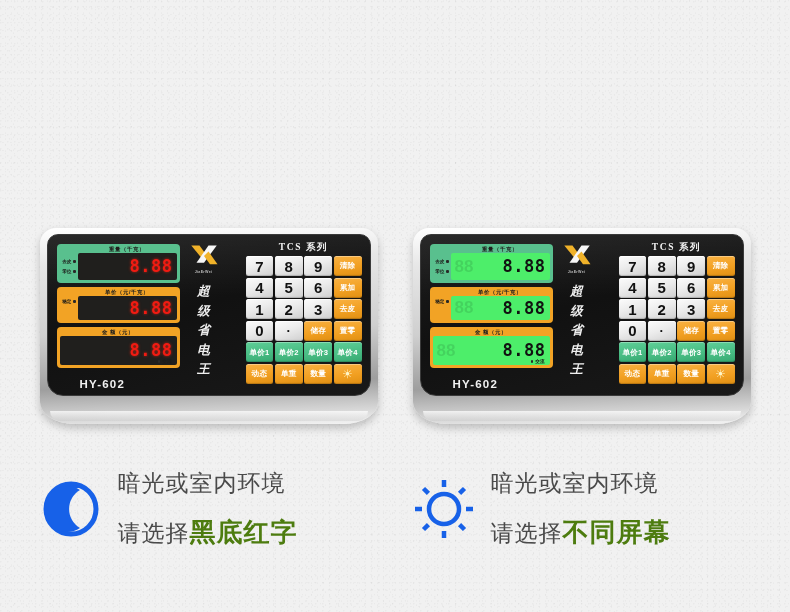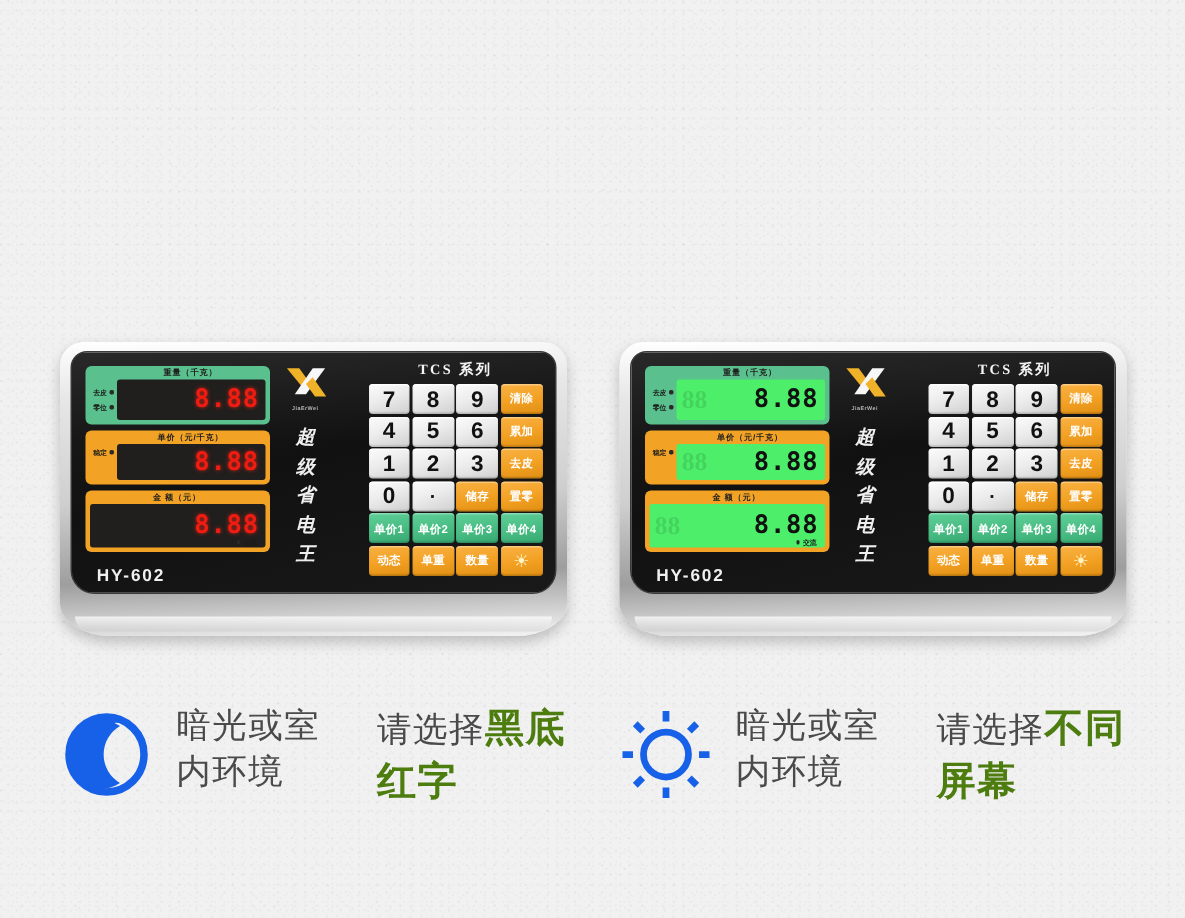--- a/index.html
+++ b/index.html
@@ -109,21 +109,21 @@
   .lcd.lit { background: #4dee6a; }
   .digits {
     font-family: "DejaVu Sans Mono", monospace;
     font-size: 17px; font-weight: 700; letter-spacing: .5px;
     line-height: 1;
   }
   .digits.red { color: #f11b12; text-shadow: 0 0 3px rgba(255,40,20,.7); }
   .digits.black { color: #111; }
   .ghost {
     position: absolute; left: 4px; top: 50%; transform: translateY(-50%);
-    font-family: Liberation Serif, serif;
+    font-family: Liberation Sans, sans-serif;
     font-size: 17px; font-weight: 700; color: rgba(0,0,0,.11);
   }
   .ac-mark {
     position: absolute; right: 5px; bottom: 1px;
     font-size: 4.6px; color: #1c1c1a; font-weight: 700;
     display: flex; align-items: center; gap: 2px;
   }
   .ac-mark .dot { width: 2.2px; height: 2.2px; border-radius: 50%; background: #2a2a28; }
   .panel.amount .lcd { min-height: 29px; }
   .panel.weight .lcd { min-height: 27px; }
@@ -180,33 +180,33 @@
   }
   .key.green {
     background: linear-gradient(170deg,#5fcf98 0%,#49bd84 55%,#36a871 100%);
     color: #fff;
     box-shadow: inset 0 -1px 1px rgba(0,0,0,.2), inset 0 1px 0 rgba(255,255,255,.3);
     text-align: center;
   }
   .key .bulb { font-size: 12px; color: #fff6c8; }
 
   .model {
-    position: absolute; left: 17px; bottom: 5px;
+    position: absolute; left: 32px; bottom: 5px;
     color: #f0f0f0; font-size: 11.5px; font-weight: 700;
     letter-spacing: 1.2px;
   }
 
   
   .captions {
     position: absolute; top: 468px; left: 0; width: 790px;
     display: flex; justify-content: center; gap: 35px;
   }
   .caption { width: 338px; display: flex; align-items: center; gap: 16px; }
   .cap-icon { width: 62px; height: 62px; flex: 0 0 62px; }
-  .cap-text { display: flex; flex-direction: row; gap: 16px; }
+  .cap-text { display: flex; flex-direction: column; gap: 16px; }
   .cap-line1 { font-size: 23px; color: #4a4a4a; font-weight: 400; letter-spacing: 1px; }
   .cap-line2 { font-size: 23px; color: #4a4a4a; font-weight: 400; letter-spacing: 1px; }
   .cap-line2 .strong { font-weight: 700; color: #4d7c0f; font-size: 26px; }
 </style>
 </head>
 <body>
 
 <div class="page">
   <div class="bg-noise"></div>
 

